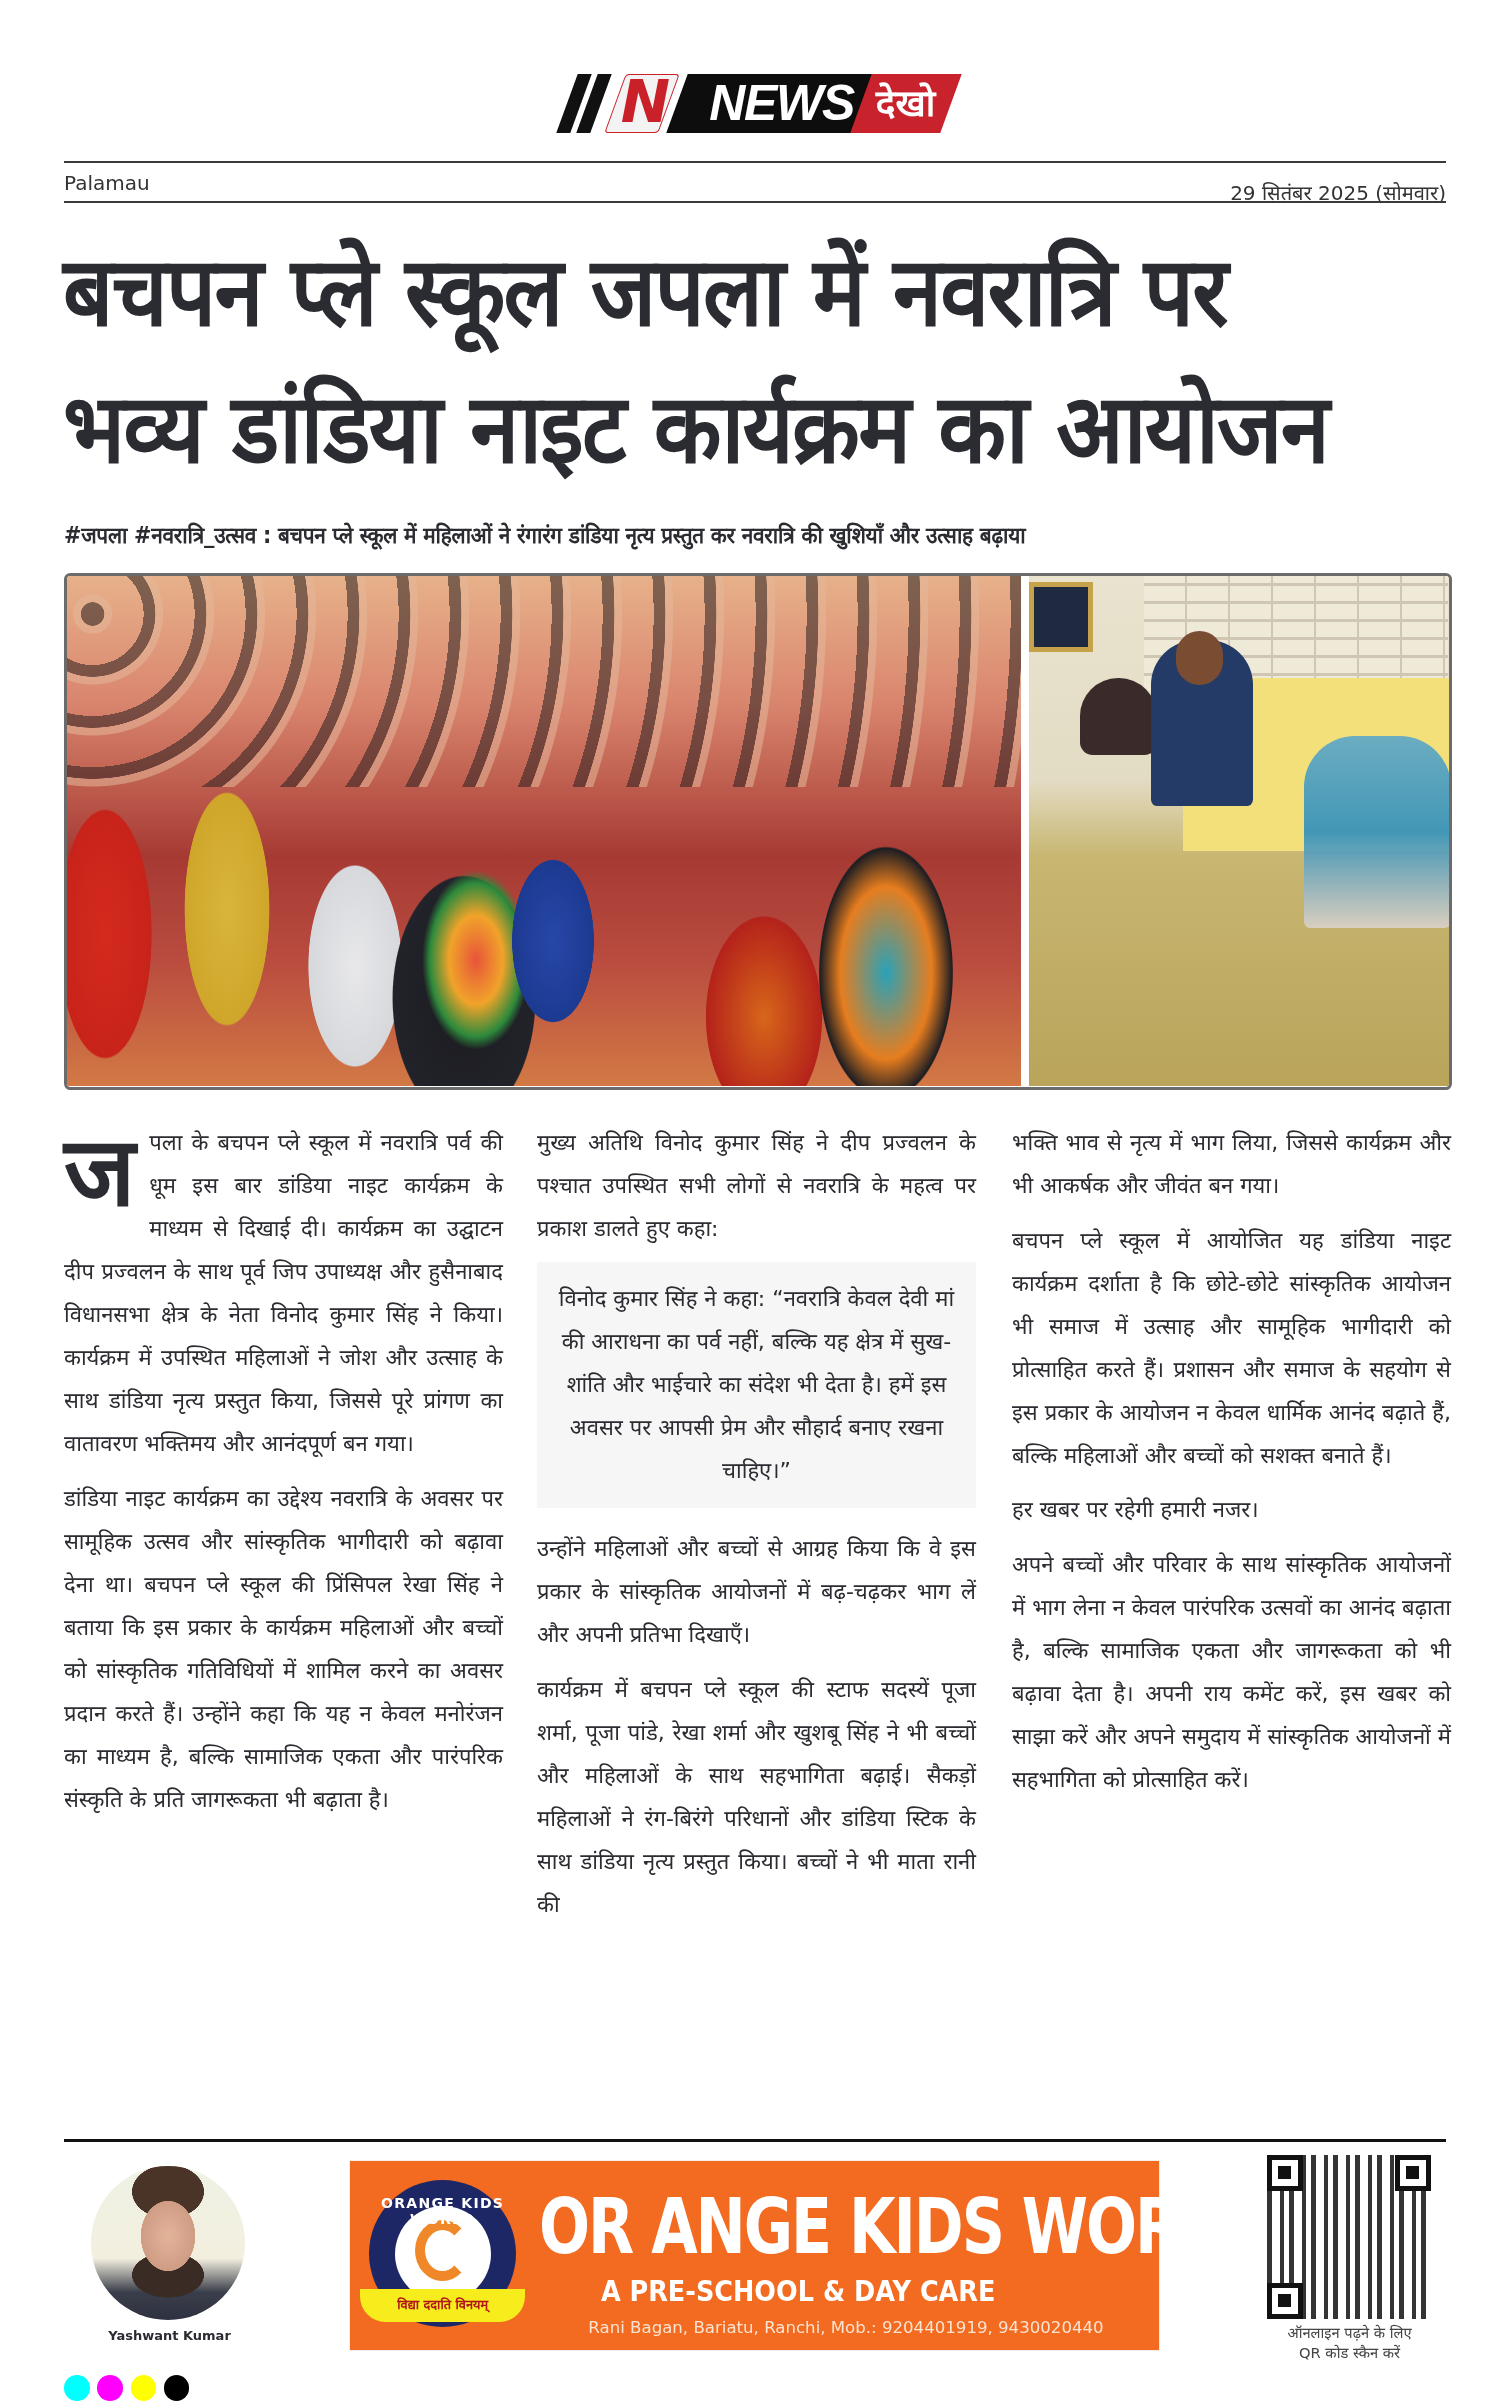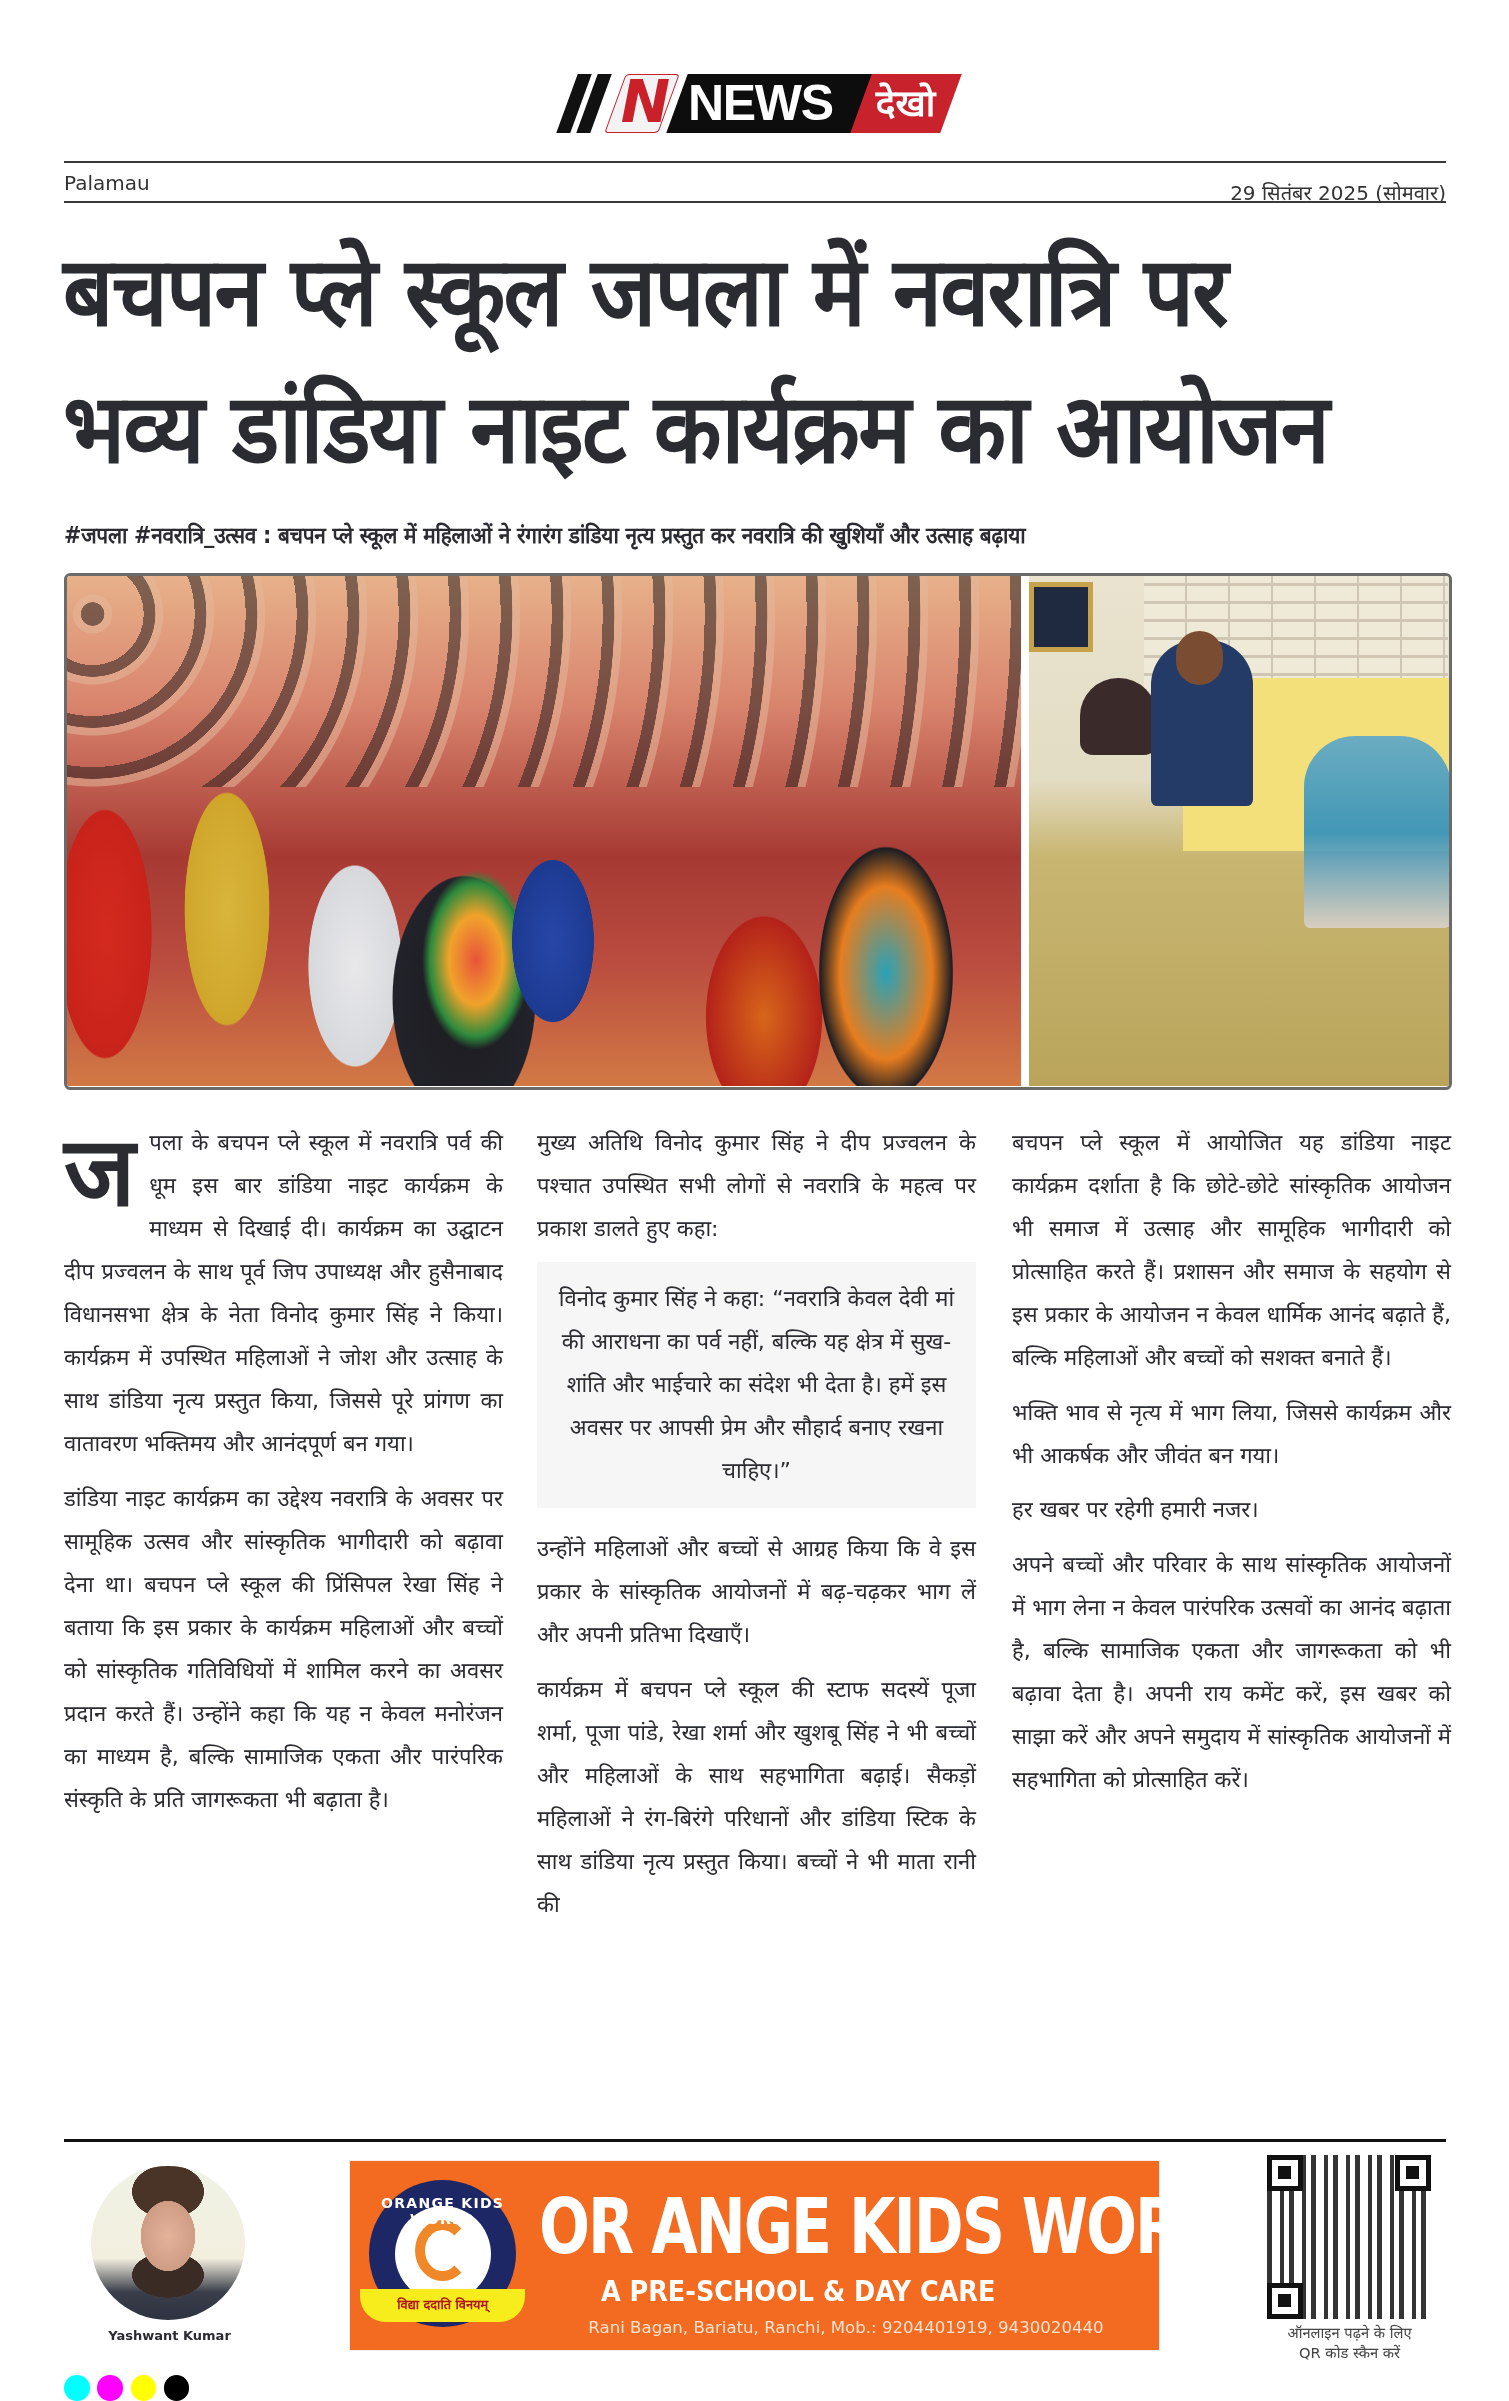--- a/index.html
+++ b/index.html
@@ -8,21 +8,21 @@
 
   
   .masthead { position: absolute; left: 0; top: 0; width: 1510px; height: 160px; }
   .logo { position: absolute; left: 555px; top: 74px; width: 399px; height: 59px; }
   .logo .stripe { position: absolute; top: 0; width: 14px; height: 59px; background: #111; transform: skewX(-20deg); }
   .logo .stripe.s1 { left: 11.5px; }
   .logo .stripe.s2 { left: 32px; }
   .logo .nbox { position: absolute; left: 60px; top: 0; width: 54px; height: 59px; background: #f3f3f3; border: 1.9px solid #c9202a; transform: skewX(-20deg); border-radius: 3.8px; }
   .logo .nletter { position: absolute; left: 65px; top: -3.8px; width: 51px; height: 64px; font-family: "DejaVu Sans", sans-serif; font-weight: bold; font-style: italic; font-size: 59px; color: #c9202a; text-align: center; line-height: 64px; }
   .logo .black { position: absolute; left: 122px; top: 0; width: 192px; height: 59px; background: #0d0d0d; transform: skewX(-20deg); }
-  .logo .newstxt { position: absolute; left: 133px; top: 1.3px; width: 166px; height: 56px; font-family: "Liberation Sans", sans-serif; font-weight: bold; font-size: 50px; letter-spacing: -1.3px; color: #ffffff; line-height: 56px; text-align: left; }
+  .logo .newstxt { position: absolute; left: 133px; top: 1.3px; width: 166px; height: 56px; font-family: "Liberation Sans", sans-serif; font-weight: bold; font-style: italic; font-size: 50px; letter-spacing: -1.3px; color: #ffffff; line-height: 56px; text-align: right; }
   .logo .red { position: absolute; left: 306px; top: 0; width: 90px; height: 59px; background: #c8222c; transform: skewX(-20deg); }
   .logo .dekho { position: absolute; left: 311px; top: 0; width: 79px; height: 59px; font-family: "DejaVu Sans", sans-serif; font-weight: bold; font-size: 37px; color: #ffffff; line-height: 59px; text-align: center; }
 
   .rule { position: absolute; left: 64px; width: 1382px; height: 1.9px; background: #3a3a3a; }
   .rule.r1 { top: 161px; }
   .rule.r2 { top: 201px; }
   .dateline { position: absolute; left: 64px; top: 168px; width: 1382px; height: 28px; font-family: "DejaVu Sans", sans-serif; font-size: 20px; color: #333; }
   .dateline .loc { position: absolute; left: 0; top: 2.6px; }
   .dateline .date { position: absolute; right: 0; top: 2.6px; margin-top: 8px; }
 
@@ -158,22 +158,22 @@
 </article>
 
 <article class="col col2">
   <p>मुख्य अतिथि विनोद कुमार सिंह ने दीप प्रज्वलन के पश्चात उपस्थित सभी लोगों से नवरात्रि के महत्व पर प्रकाश डालते हुए कहा:</p>
   <blockquote class="quote">विनोद कुमार सिंह ने कहा: “नवरात्रि केवल देवी मां की आराधना का पर्व नहीं, बल्कि यह क्षेत्र में सुख-शांति और भाईचारे का संदेश भी देता है। हमें इस अवसर पर आपसी प्रेम और सौहार्द बनाए रखना चाहिए।”</blockquote>
   <p>उन्होंने महिलाओं और बच्चों से आग्रह किया कि वे इस प्रकार के सांस्कृतिक आयोजनों में बढ़-चढ़कर भाग लें और अपनी प्रतिभा दिखाएँ।</p>
   <p>कार्यक्रम में बचपन प्ले स्कूल की स्टाफ सदस्यें पूजा शर्मा, पूजा पांडे, रेखा शर्मा और खुशबू सिंह ने भी बच्चों और महिलाओं के साथ सहभागिता बढ़ाई। सैकड़ों महिलाओं ने रंग-बिरंगे परिधानों और डांडिया स्टिक के साथ डांडिया नृत्य प्रस्तुत किया। बच्चों ने भी माता रानी की</p>
 </article>
 
 <article class="col col3">
+  <p>भक्ति भाव से नृत्य में भाग लिया, जिससे कार्यक्रम और भी आकर्षक और जीवंत बन गया।</p>
   <p>बचपन प्ले स्कूल में आयोजित यह डांडिया नाइट कार्यक्रम दर्शाता है कि छोटे-छोटे सांस्कृतिक आयोजन भी समाज में उत्साह और सामूहिक भागीदारी को प्रोत्साहित करते हैं। प्रशासन और समाज के सहयोग से इस प्रकार के आयोजन न केवल धार्मिक आनंद बढ़ाते हैं, बल्कि महिलाओं और बच्चों को सशक्त बनाते हैं।</p>
-  <p>भक्ति भाव से नृत्य में भाग लिया, जिससे कार्यक्रम और भी आकर्षक और जीवंत बन गया।</p>
   <p>हर खबर पर रहेगी हमारी नजर।</p>
   <p>अपने बच्चों और परिवार के साथ सांस्कृतिक आयोजनों में भाग लेना न केवल पारंपरिक उत्सवों का आनंद बढ़ाता है, बल्कि सामाजिक एकता और जागरूकता को भी बढ़ावा देता है। अपनी राय कमेंट करें, इस खबर को साझा करें और अपने समुदाय में सांस्कृतिक आयोजनों में सहभागिता को प्रोत्साहित करें।</p>
 </article>
 
 <div class="footer-rule"></div>
 
 <div class="author">
   <div class="avatar"></div>
   <div class="name">Yashwant Kumar</div>
 </div>

